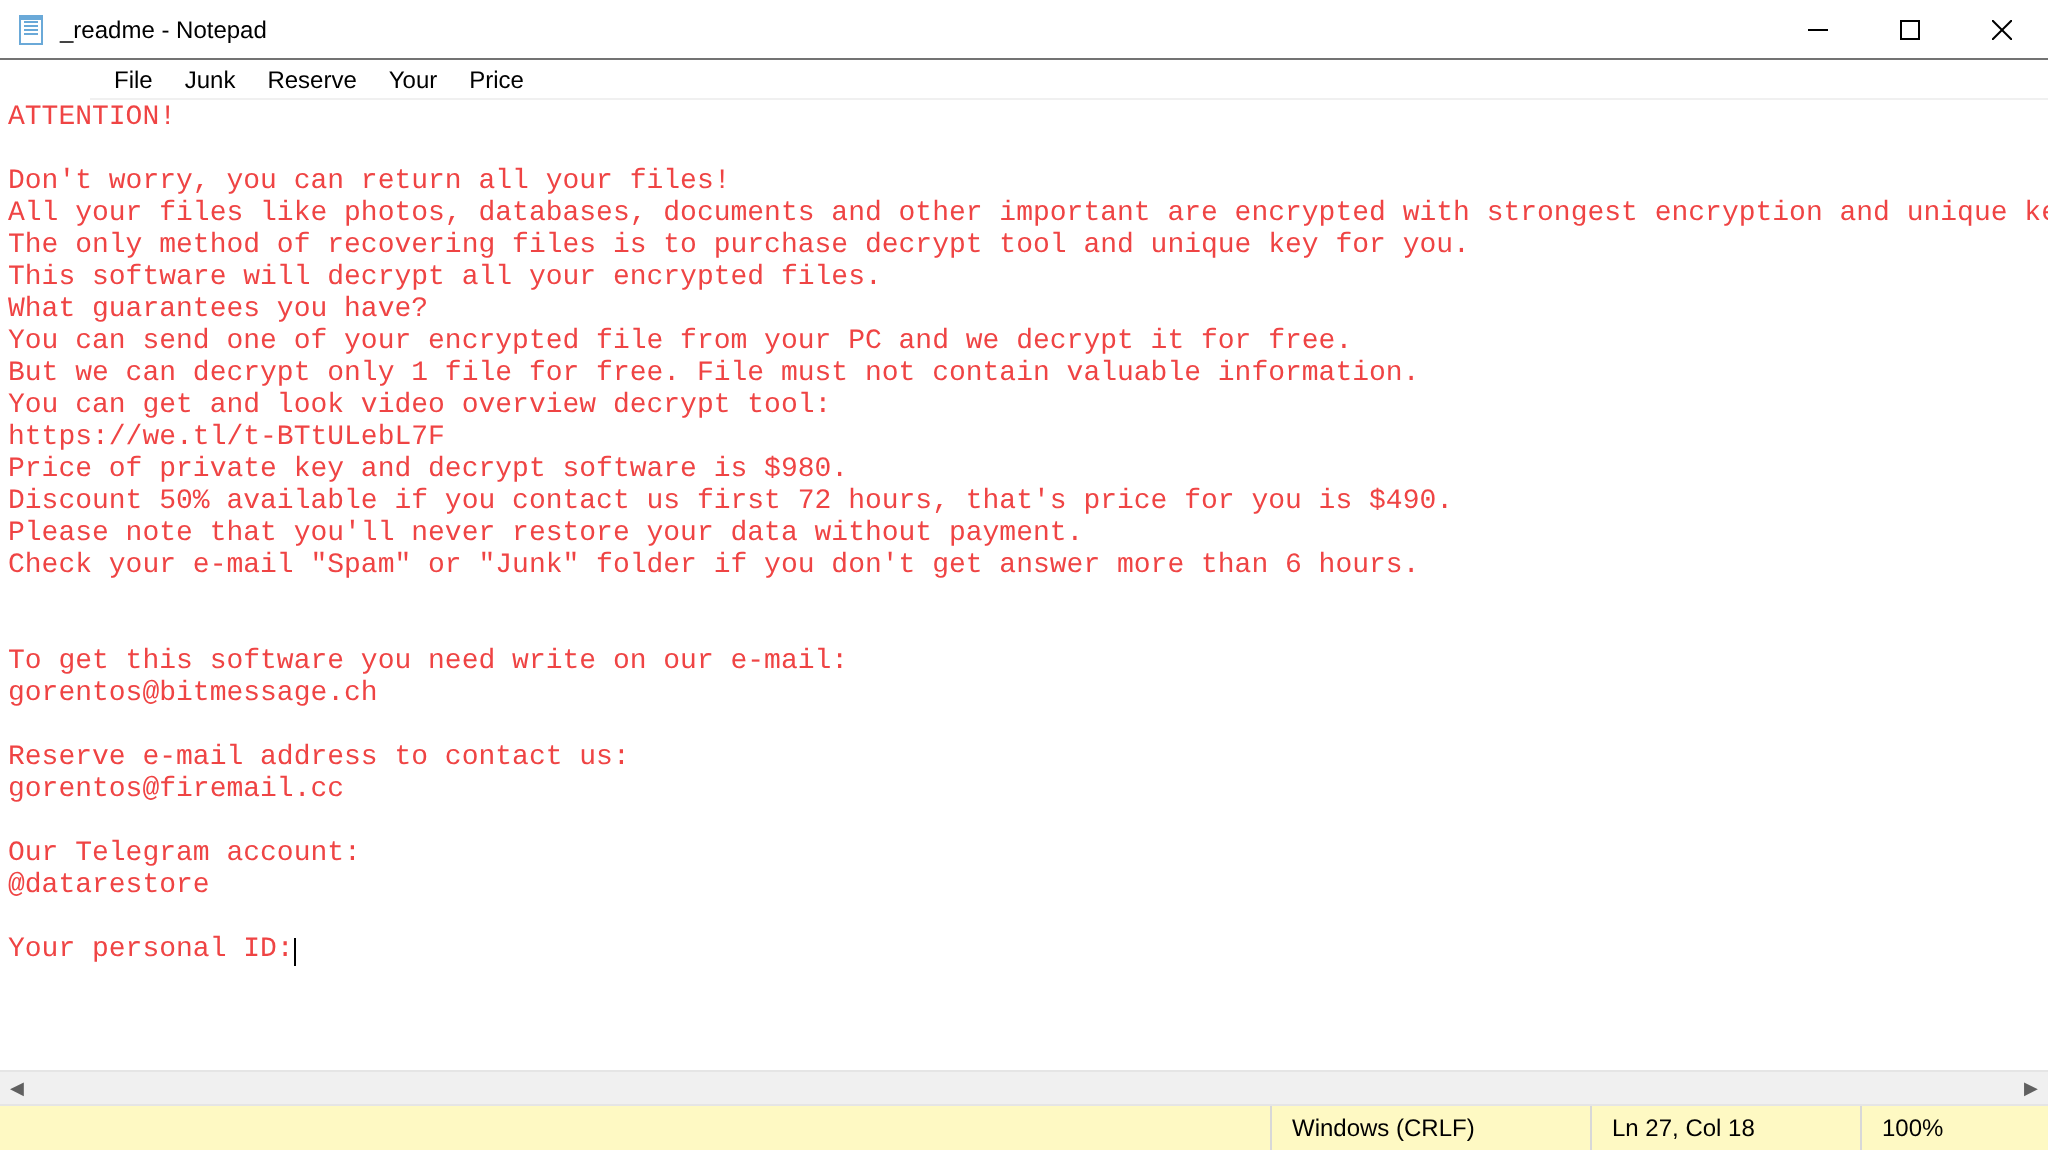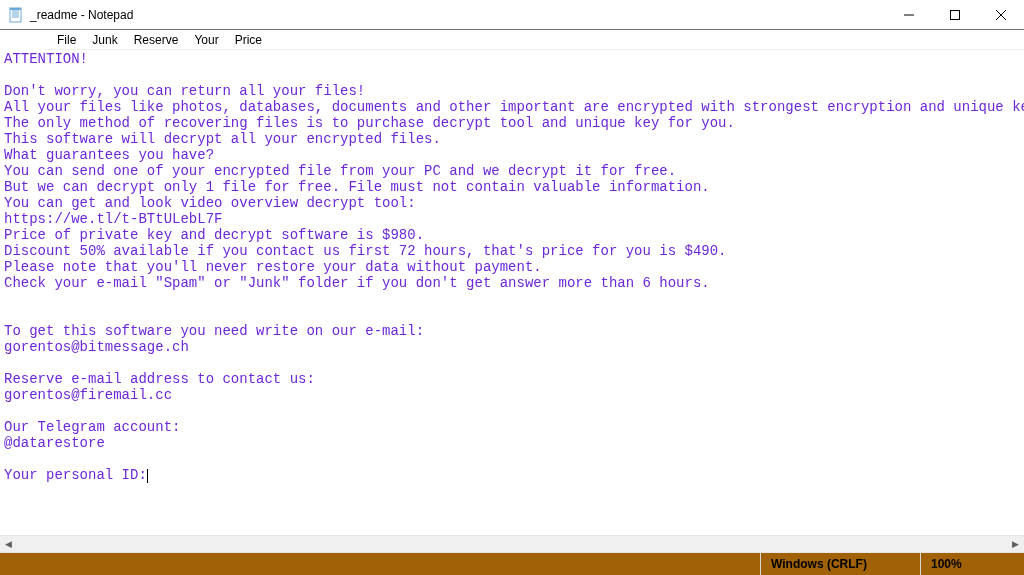--- a/index.html
+++ b/index.html
@@ -55,21 +55,21 @@
     padding: 2px 8px;
     color: #000;
   }
   
   .editor {
     flex: 1;
     padding: 1px 4px 0 4px;
     font-family: Consolas, "Courier New", monospace;
     font-size: 14px;
     line-height: 16px;
-    color: #6d28d9;
+    color: #ef4444;
     white-space: pre;
     overflow: hidden;
     position: relative;
   }
   .caret {
     display: inline-block;
     width: 1px; height: 14px;
     background: #000;
     vertical-align: text-bottom;
     margin-left: 0px;
@@ -90,33 +90,32 @@
   }
   .hscroll .track { flex: 1; height: 17px; }
   
   .statusbar {
     height: 23px;
     display: flex;
     align-items: center;
     font-size: 12px;
     color: #000;
     border-top: 1px solid #e5e5e5;
-    background: #a16207;
-    font-weight: bold;
+    background: #fef9c3;
   }
   .status-cell {
     height: 100%;
     display: flex; align-items: center;
     padding: 0 10px;
     border-left: 1px solid #d8d8d8;
   }
   .status-spacer { flex: 1; border-left: none; }
   .status-cell.enc  { width: 160px; }
   .status-cell.pos  { width: 135px; }
-  .status-cell.zoom { width: 104px; }
+  .status-cell.zoom { width: 94px; }
 </style>
 </head>
 <body>
 
 <div class="window">
 
   <div class="titlebar">
     <span class="icon">
       <svg viewBox="0 0 16 16">
         <rect x="2" y="1" width="11" height="14" fill="#fff" stroke="#6aa9d8" stroke-width="1"></rect>
@@ -159,16 +158,17 @@
 
   <div class="hscroll">
     <div class="arrow">◀</div>
     <div class="track"></div>
     <div class="arrow">▶</div>
   </div>
 
   <div class="statusbar">
     <div class="status-cell status-spacer"></div>
     <div class="status-cell enc">Windows (CRLF)</div>
+    <div class="status-cell pos">Ln 27, Col 18</div>
     <div class="status-cell zoom">100%</div>
   </div>
 
 </div>
 
 </body></html>

